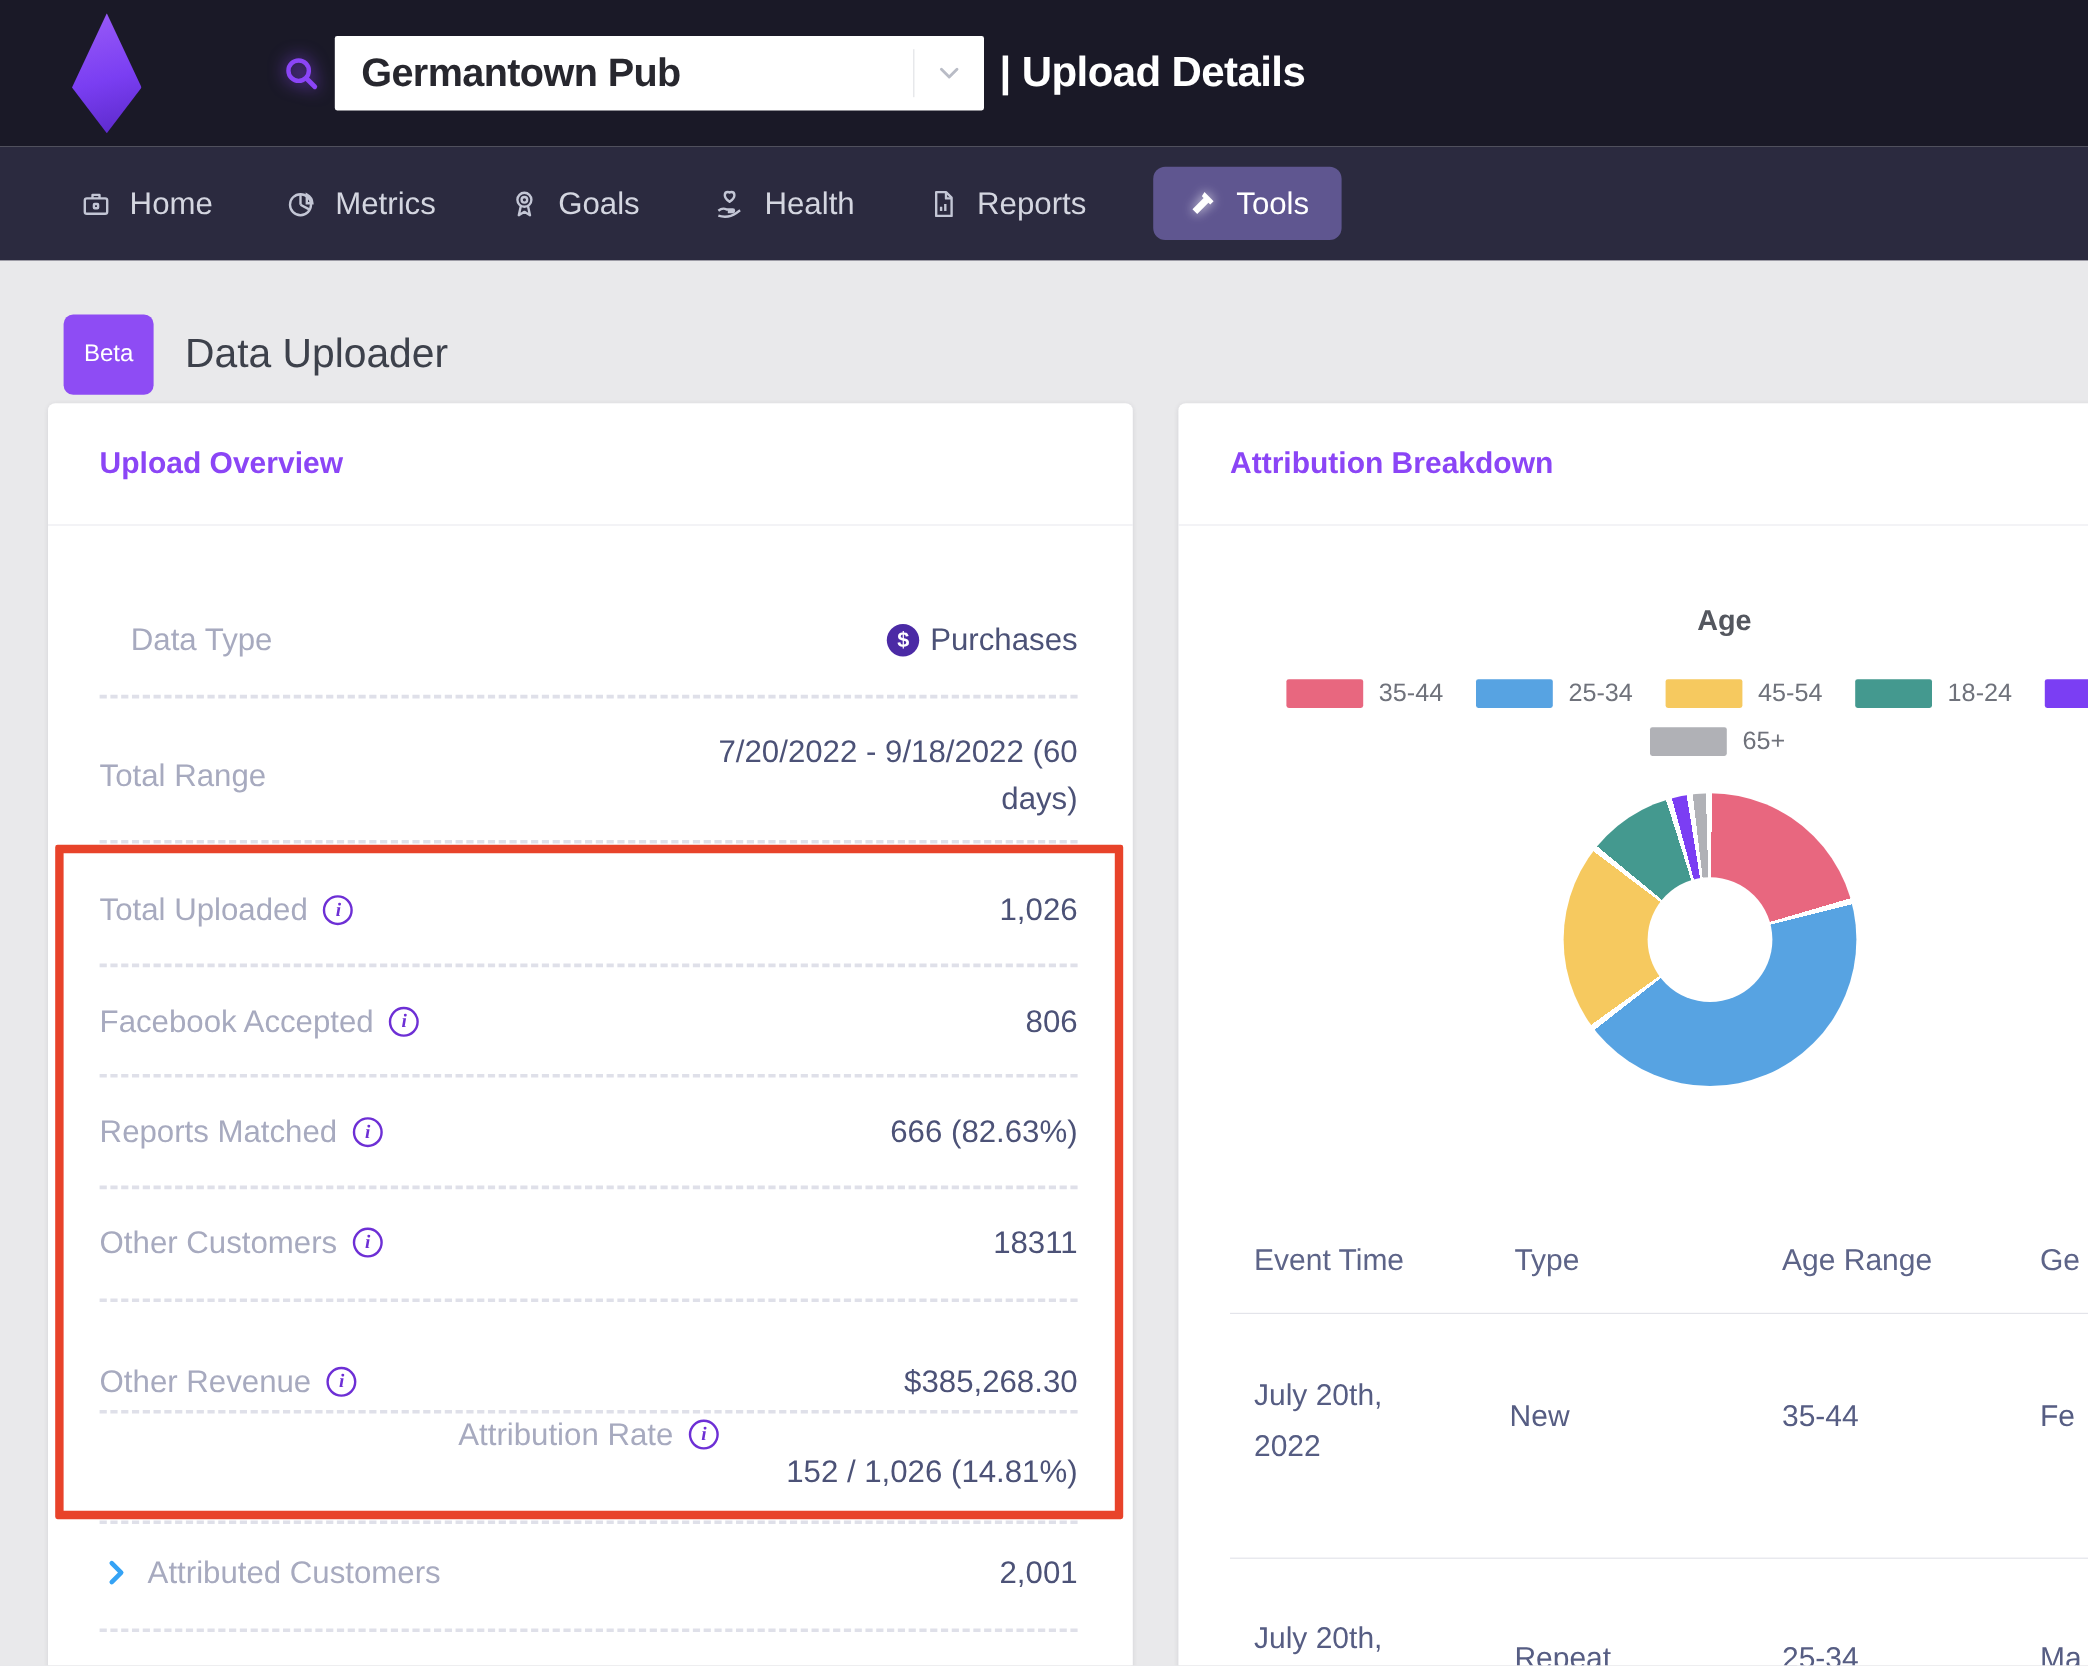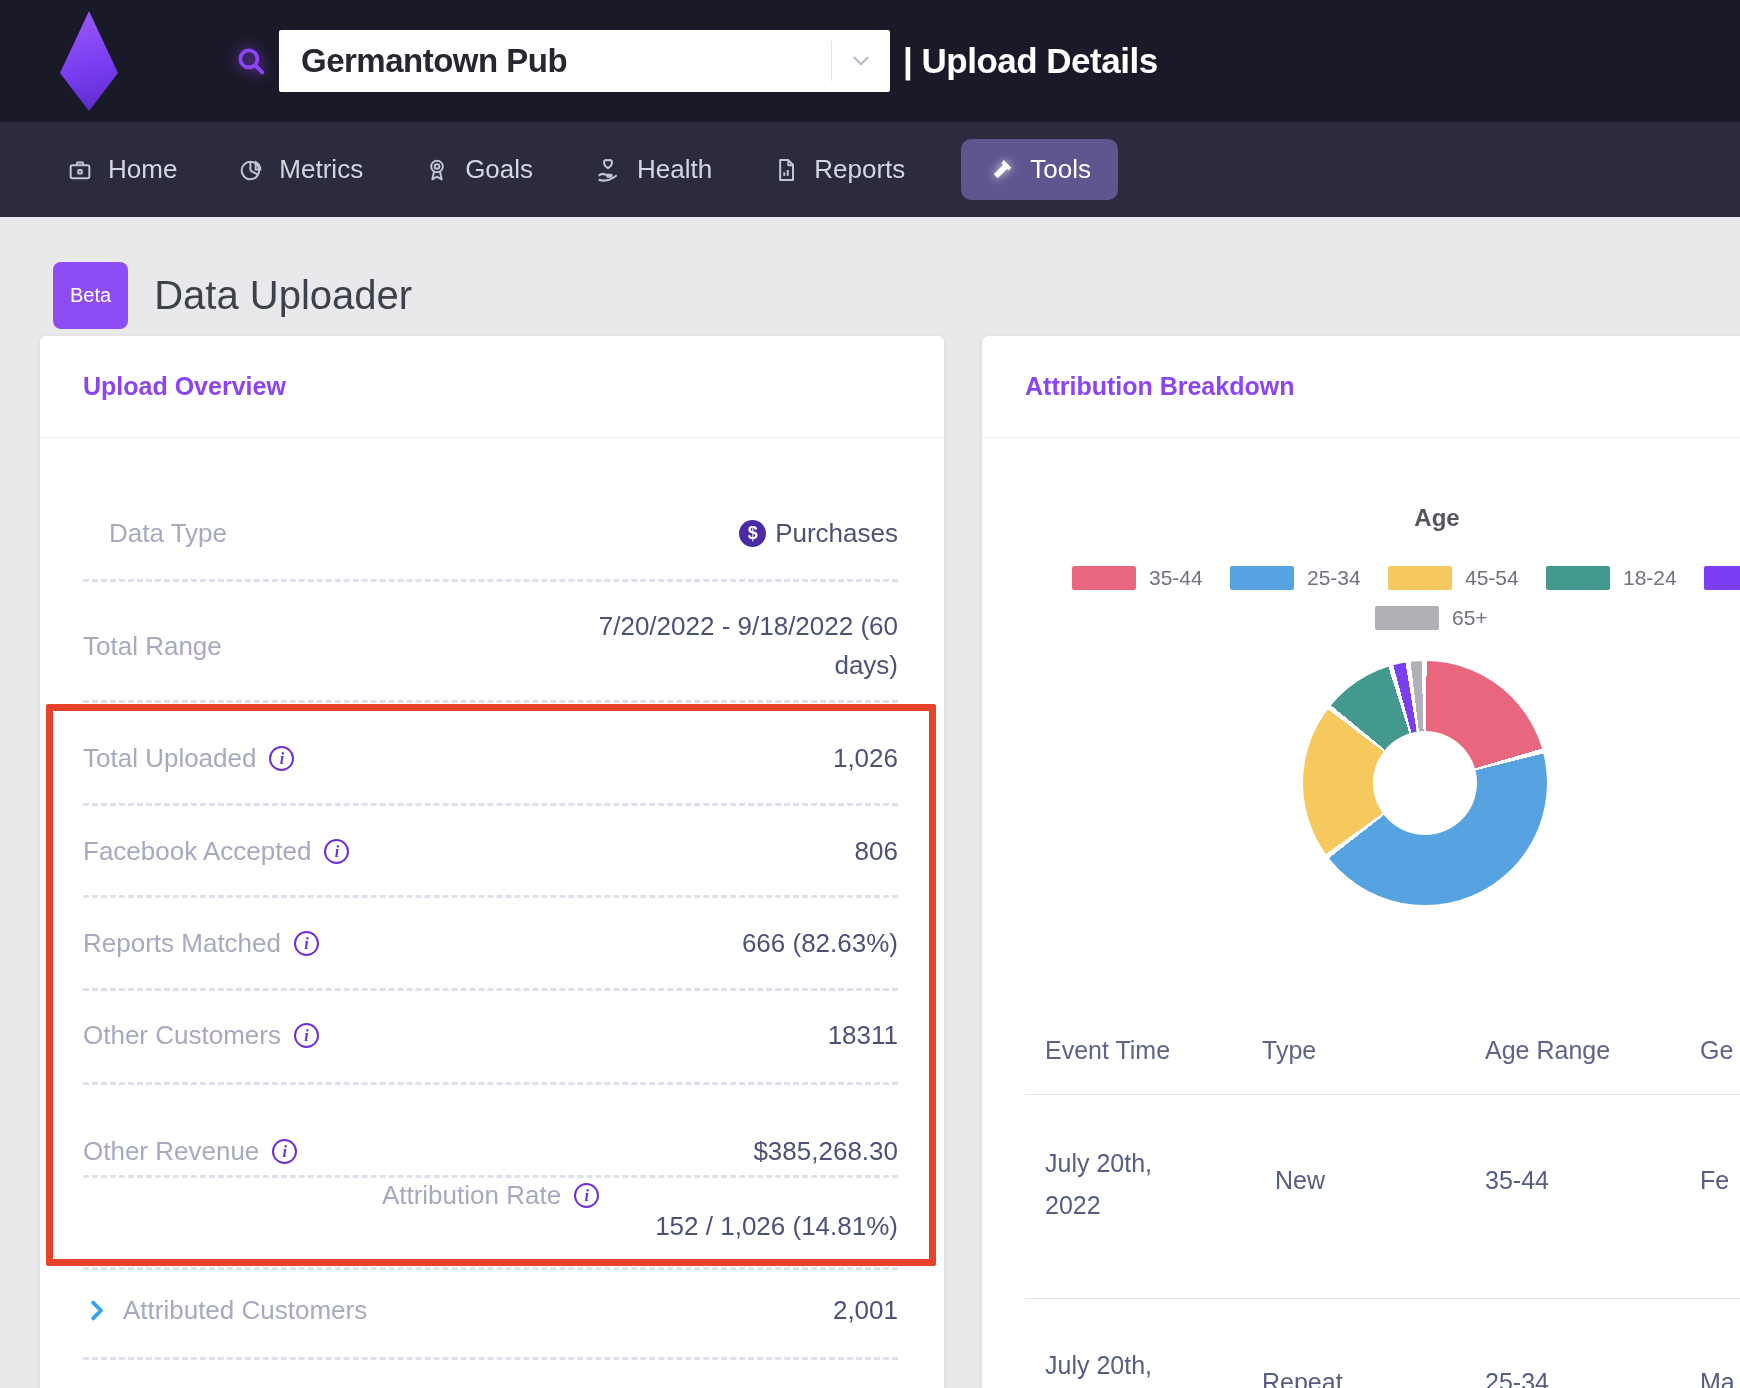--- a/index.html
+++ b/index.html
@@ -5,37 +5,37 @@
   * { margin:0; padding:0; box-sizing:border-box; }
   html,body { width:1740px; height:1388px; }
   body { font-family:"Liberation Sans", sans-serif; background:#e9e9eb; }
   .viewport { position:relative; width:1740px; height:1388px; overflow:hidden; background:#e9e9eb; }
 
   
   .topbar { position:absolute; top:0; left:0; width:100%; height:122px; background:#1a1927; display:flex; align-items:center; z-index:20; }
   .logo { width:58px; height:100px; margin-left:60px; background:linear-gradient(165deg,#9a5cf7 0%,#7a3ef2 55%,#5a28c8 100%);
           clip-path:polygon(50% 0%, 100% 62%, 50% 100%, 0% 62%); filter:drop-shadow(0 0 8px rgba(122,62,242,.45)); }
   .search-icon-wrap { margin-left:116px; filter:drop-shadow(0 0 7px rgba(139,69,246,.9)); display:flex; }
-  .search-box { margin-left:11px; width:611px; height:62px; background:#ffffff; border-radius:2px; display:flex; align-items:center; }
+  .search-box { margin-left:11px; width:541px; height:62px; background:#ffffff; border-radius:2px; display:flex; align-items:center; }
   .search-text { margin-left:22px; font-size:33px; font-weight:bold; letter-spacing:-0.5px; color:#27272e; flex:1; white-space:nowrap; }
   .search-sep { width:1px; height:40px; background:#e2e3e7; }
   .search-chev { width:58px; display:flex; justify-content:center; align-items:center; }
   .topbar-title { margin-left:13px; font-size:35px; font-weight:bold; letter-spacing:-0.5px; color:#ffffff; white-space:nowrap; }
 
   
   .navbar { position:absolute; top:122px; left:0; width:100%; height:95px; background:#2b2a3f; display:flex; align-items:center; padding-left:66px; z-index:19; }
   .nav-item { display:flex; align-items:center; gap:14px; color:#d4d6e0; font-size:26px; margin-right:60px; cursor:pointer; }
   .nav-item svg { display:block; }
   .nav-item.active { background:#5f5690; border-radius:10px; padding:15px 27px; margin-left:-4px; color:#ffffff; }
   .nav-item.active svg { filter:drop-shadow(0 0 5px rgba(255,255,255,.85)); }
 
   
   .page-head { position:absolute; top:262px; left:53px; display:flex; align-items:center; gap:26px; }
   .beta-badge { background:#8e4cf4; color:#fff; font-size:20px; border-radius:8px; padding:22px 17px; }
-  .page-title { font-size:40px; color:#3d414b; }
+  .page-title { font-size:34px; color:#3d414b; }
 
   
   .card { position:absolute; top:336px; background:#ffffff; border-radius:6px; box-shadow:0 1px 4px rgba(40,40,60,.10); }
   .card-left  { left:40px;  width:904px; height:1102px; }
   .card-right { left:982px; width:800px; height:1102px; }
   .card-title { position:absolute; top:36px; left:43px; font-size:25px; font-weight:600; color:#8b45f6; }
   .hdiv { position:absolute; top:101px; left:0; right:0; height:1px; background:#ececf1; }
 
   
   .row { position:absolute; left:43px; right:46px; display:flex; align-items:center; }
@@ -295,21 +295,21 @@
       <div class="hole"></div>
     </div>
     <div class="tbl" id="attribution-table">
         <span class="th" style="left: 63px; top: 700px;">Event Time</span>
         <span class="th" style="left: 280px; top: 700px;">Type</span>
         <span class="th" style="left: 503px; top: 700px;">Age Range</span>
         <span class="th" style="left: 718px; top: 700px;">Ge</span>
         <div class="tdiv" style="top: 758px;"></div>
         <div class="tdiv" style="top: 962px;"></div>
         <span class="td multi" style="left: 63px; top: 806px;">July 20th, 2022</span>
-        <span class="td" style="left: 293px; top: 830px;">New</span>
+        <span class="td" style="left: 276px; top: 830px;">New</span>
         <span class="td" style="left: 503px; top: 830px;">35-44</span>
         <span class="td" style="left: 718px; top: 830px;">Fe</span>
         <span class="td multi" style="left: 63px; top: 1008px;">July 20th,</span>
         <span class="td" style="left: 280px; top: 1032px;">Repeat</span>
         <span class="td" style="left: 503px; top: 1032px;">25-34</span>
         <span class="td" style="left: 718px; top: 1032px;">Ma</span>
       </div>
   </section>
 
 </div>

